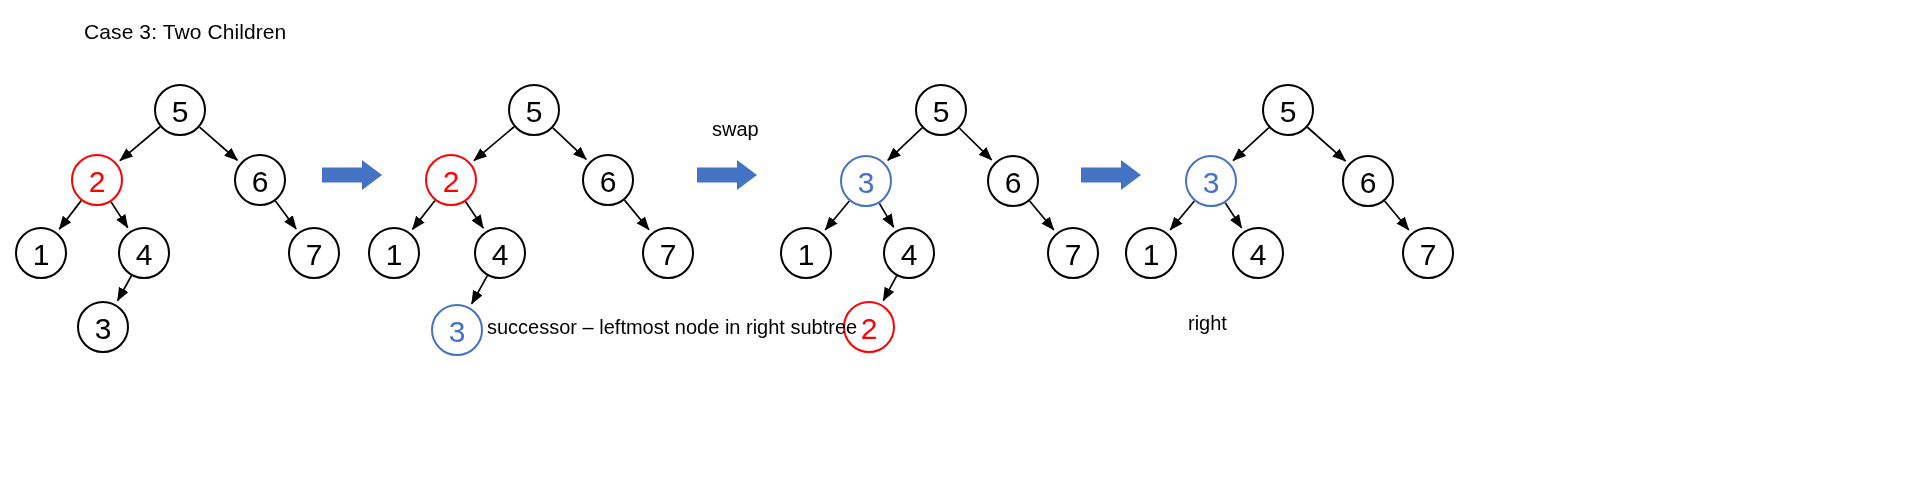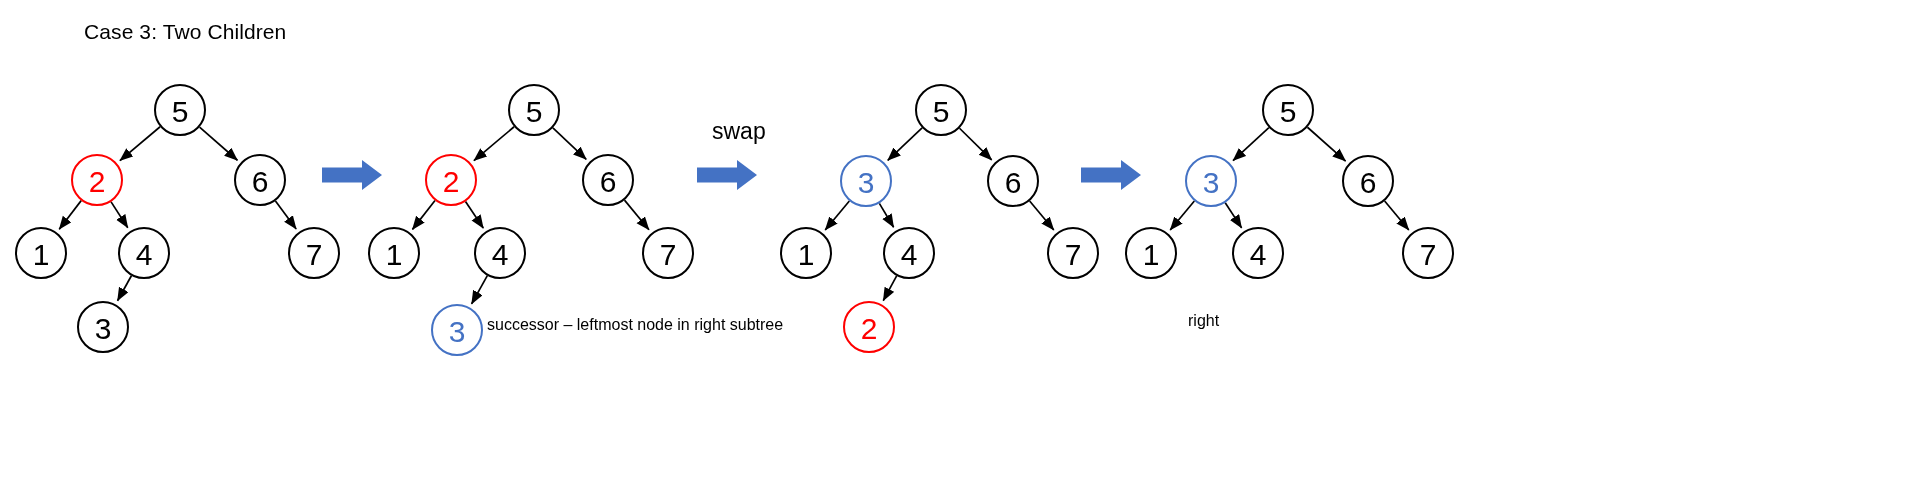--- a/index.html
+++ b/index.html
@@ -53,27 +53,27 @@
   .edge {
     stroke: #000000;
     stroke-width: 1.7;
     fill: none;
   }
   .step-arrow {
     fill: #4472C4;
   }
   .step-label {
     position: absolute;
-    font-size: 23px;
+    font-size: 20px;
     color: #000000;
     white-space: nowrap;
   }
   .annotation {
     position: absolute;
-    font-size: 16px;
+    font-size: 20px;
     color: #000000;
     white-space: nowrap;
   }
 </style>
 </head>
 <body>
 
 <div id="canvas">
 
   <div class="slide-title">Case 3: Two Children</div>

